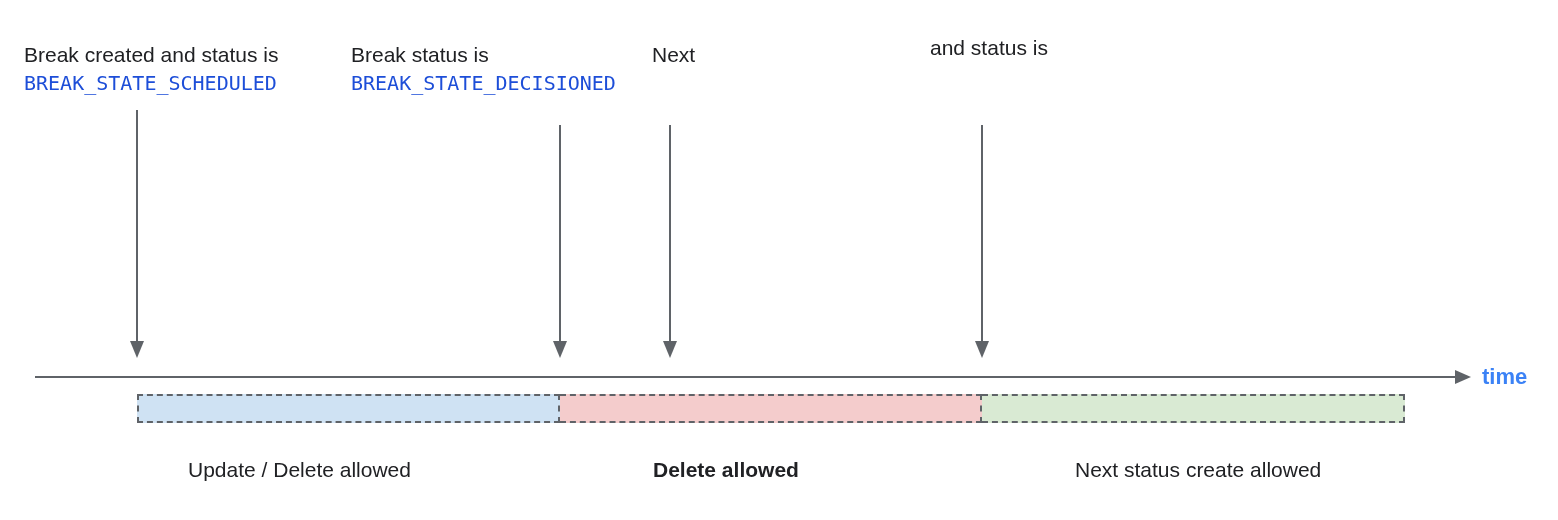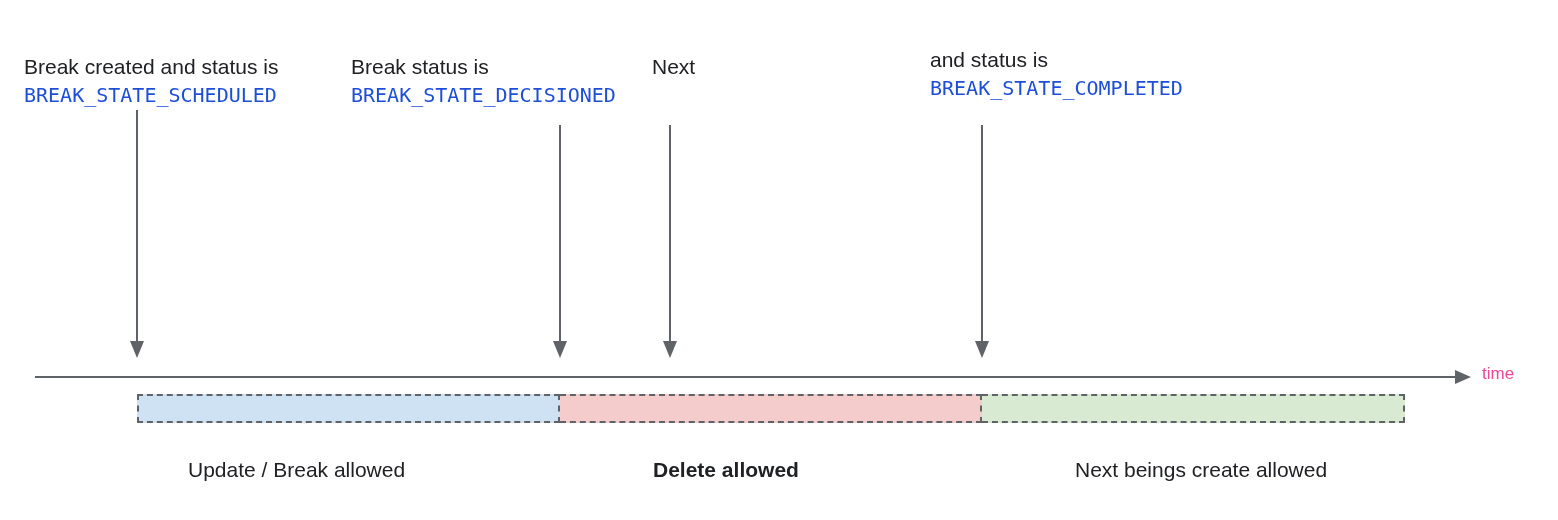--- a/index.html
+++ b/index.html
@@ -10,21 +10,20 @@
     overflow:hidden;
     font-family:"Liberation Sans", sans-serif;
     color:#202124;
   }
 
   
   .ann { position:absolute; }
   .ann .sans {
     font-size:21px; line-height:29px; color:#202124;
     white-space:nowrap;
-    margin-top:12px;
   }
   .ann .mono {
     font-family:"DejaVu Sans Mono", monospace;
     font-size:20px; line-height:29px; color:#1d4ed8;
     white-space:nowrap;
   }
 
   
   .varrow {
     position:absolute; width:2px; background:#5f6368;
@@ -44,21 +43,21 @@
   }
   .hhead {
     position:absolute; left:1455px; top:370px;
     width:0; height:0;
     border-top:7px solid transparent;
     border-bottom:7px solid transparent;
     border-left:16px solid #5f6368;
   }
   .time-label {
     position:absolute; left:1482px; top:364px;
-    font-size:17px; color:#ec4899;
+    font-size:22px; color:#3b82f6;font-weight:bold;
   }
 
   
   .seg {
     position:absolute; top:394px; height:29px;
     box-sizing:border-box;
     border:2px dashed #5f6368;
   }
   .seg-blue  { left:137px; width:423px; background:#cfe2f3; }
   .seg-red   { left:560px; width:422px; background:#f4cccc; border-left:none; }
@@ -87,33 +86,32 @@
     <div class="sans">Break status is</div>
     <div class="mono">BREAK_STATE_DECISIONED</div>
   </div>
 
   <div class="ann" style="left:652px; top:40px">
     <div class="sans">Next</div>
   </div>
 
   <div class="ann" style="left:930px; top:33px">
     <div class="sans">and status is</div>
-    <div class="mono">BREAK_STATE_COMPLETED</div>
   </div>
 
   <div class="varrow" style="left:136px; top:110px; height:231px"></div>
   <div class="varrow" style="left:559px; top:125px; height:216px"></div>
   <div class="varrow" style="left:669px; top:125px; height:216px"></div>
   <div class="varrow" style="left:981px; top:125px; height:216px"></div>
 
   <div class="hline"></div>
   <div class="hhead"></div>
   <div class="time-label">time</div>
 
   <div class="seg seg-blue"></div>
   <div class="seg seg-red"></div>
   <div class="seg seg-green"></div>
 
-  <div class="seg-label lbl-1">Update / Break allowed</div>
+  <div class="seg-label lbl-1">Update / Delete allowed</div>
   <div class="seg-label lbl-2">Delete allowed</div>
-  <div class="seg-label lbl-3">Next beings create allowed</div>
+  <div class="seg-label lbl-3">Next status create allowed</div>
 
 </div>
 
 </body></html>

